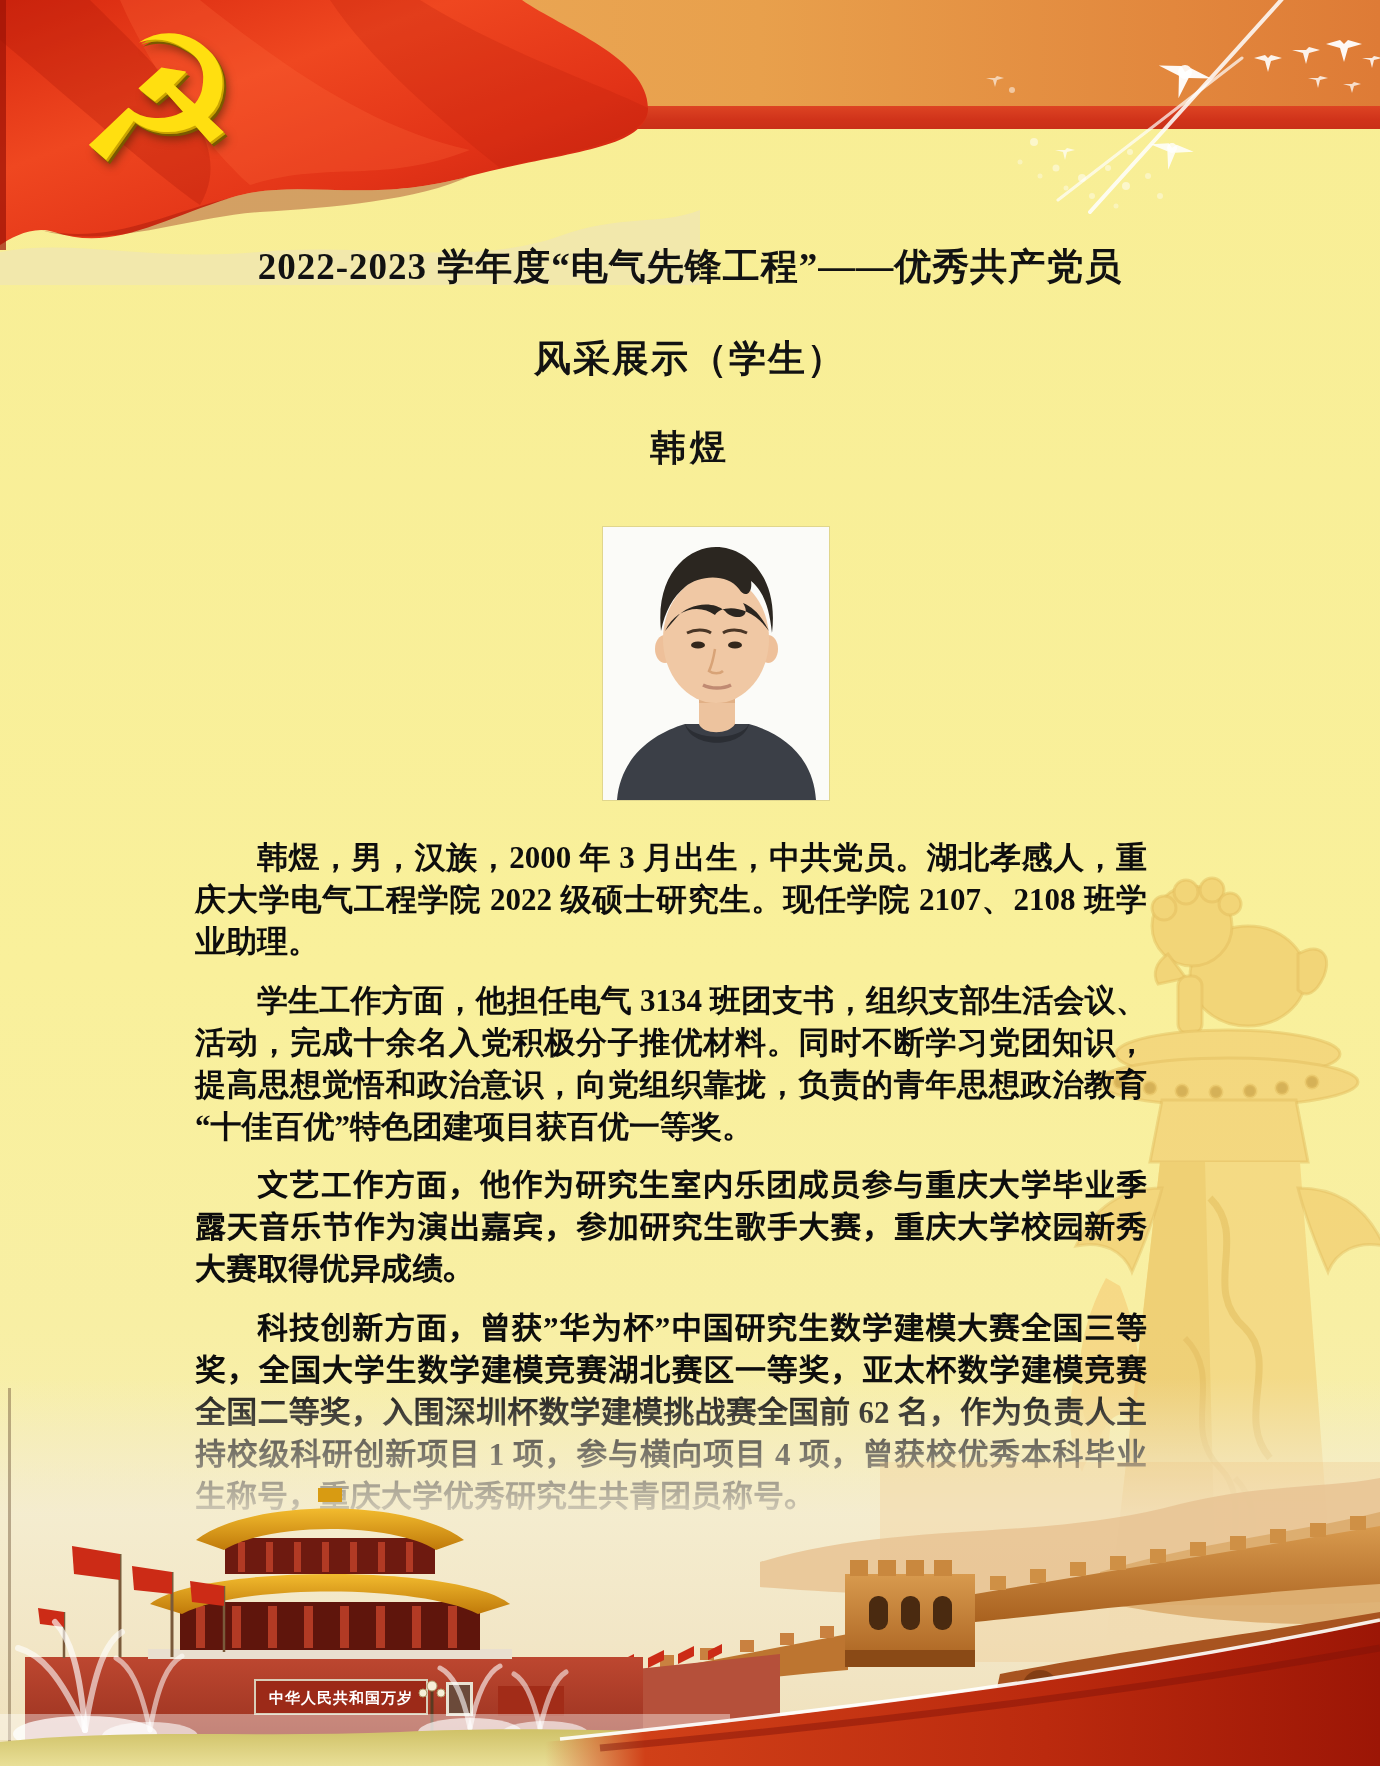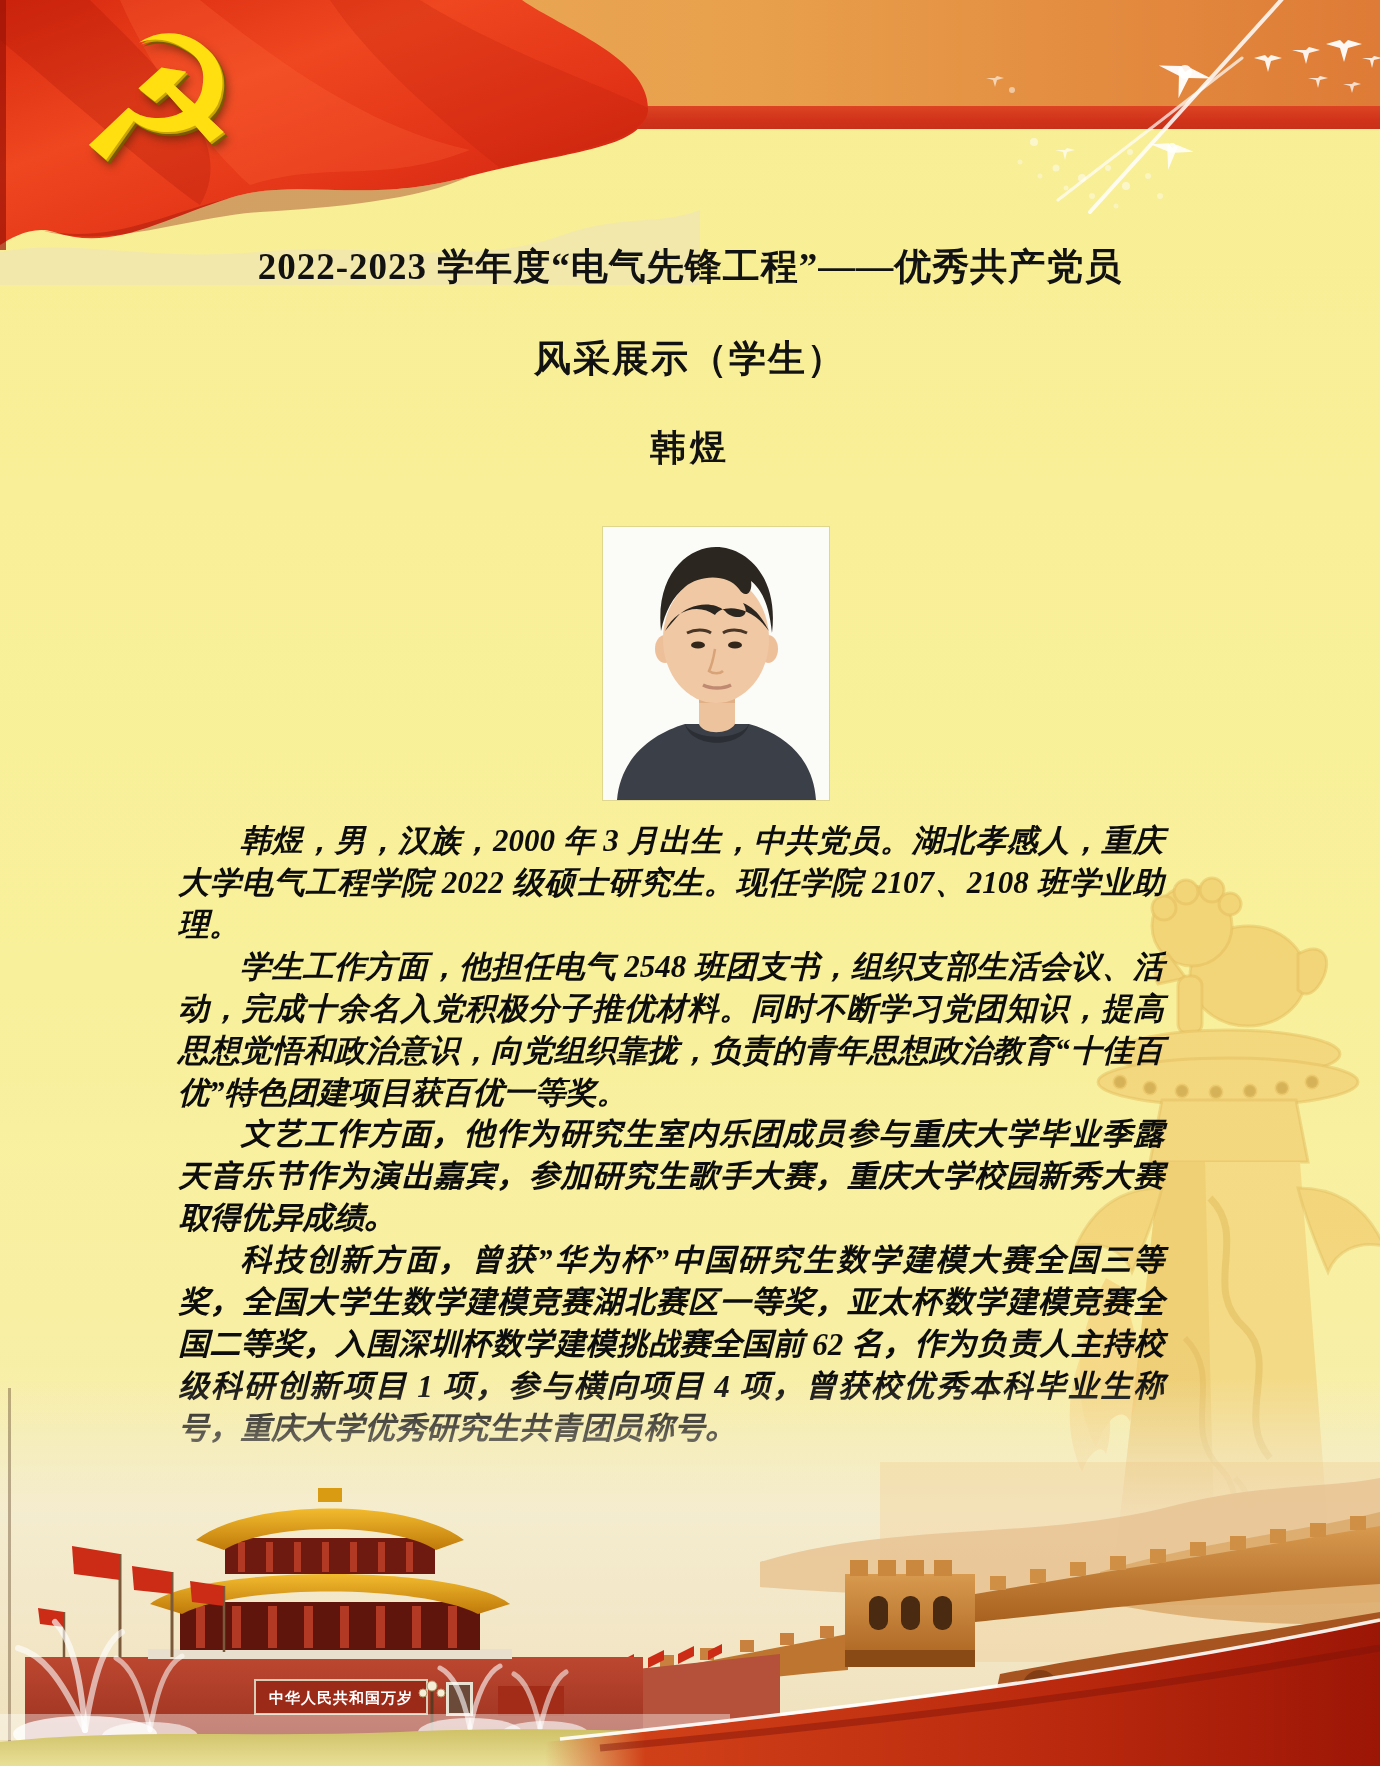--- a/index.html
+++ b/index.html
@@ -26,21 +26,21 @@
   .title1{top:242px;font-size:37px;letter-spacing:1px;text-align:center;}
   .title2{top:334px;font-size:37px;letter-spacing:2px;}
   .stu-name{top:424px;font-size:36px;letter-spacing:4px;}
   
   .photo{position:absolute;left:603px;top:527px;width:226px;height:273px;background:#fcfcfa;
     box-shadow:0 0 0 1px rgba(180,170,120,.35);}
   .photo svg{display:block;width:100%;height:100%;}
   
   .body-text{position:absolute;left:178px;top:820px;width:986px;
     font-size:31px;line-height:42px;font-weight:bold;color:#0d0d0d;text-align:justify;}
-  .body-text p{margin:0;text-indent:2em;font-style:italic;}
+  .body-text p{margin:17px;text-indent:2em;}
   
   .huabiao{position:absolute;left:1010px;top:858px;width:370px;height:908px;opacity:.55;}
   
   .bottom-sky{position:absolute;left:0;top:1378px;width:1380px;height:388px;
     background:linear-gradient(180deg,rgba(246,238,170,0) 0%,rgba(244,236,212,.85) 35%,#f2e6c6 68%,#efe0ba 100%);}
   .bottom{position:absolute;left:0;top:1462px;width:1380px;height:304px;}
   .edge-line{position:absolute;left:8px;top:1388px;width:3px;height:378px;background:rgba(110,85,55,.45);}
   .gate-banner-text{font-family:"Liberation Sans","DejaVu Sans",sans-serif;font-size:15px;font-weight:bold;
     fill:#fff;letter-spacing:1px;}
 </style>
@@ -171,21 +171,21 @@
       <path d="M120,106 C126,102 136,102 144,106" stroke="#4a3626" stroke-width="3" fill="none"></path>
       <ellipse cx="95" cy="118" rx="7" ry="3.6" fill="#33271c"></ellipse>
       <ellipse cx="132" cy="118" rx="7" ry="3.6" fill="#33271c"></ellipse>
       <path d="M112,122 C110,134 108,140 106,144 C110,147 117,147 120,144" stroke="#d8a377" stroke-width="2.5" fill="none"></path>
       <path d="M100,158 C108,162 120,162 128,158" stroke="#c08a72" stroke-width="3.5" fill="none"></path>
     </svg>
   </div>
 
   <div class="body-text" lang="zh-CN">
     <p>韩煜，男，汉族，2000 年 3 月出生，中共党员。湖北孝感人，重庆大学电气工程学院 2022 级硕士研究生。现任学院 2107、2108 班学业助理。</p>
-    <p>学生工作方面，他担任电气 2548 班团支书，组织支部生活会议、活动，完成十余名入党积极分子推优材料。同时不断学习党团知识，提高思想觉悟和政治意识，向党组织靠拢，负责的青年思想政治教育“十佳百优”特色团建项目获百优一等奖。</p>
+    <p>学生工作方面，他担任电气 3134 班团支书，组织支部生活会议、活动，完成十余名入党积极分子推优材料。同时不断学习党团知识，提高思想觉悟和政治意识，向党组织靠拢，负责的青年思想政治教育“十佳百优”特色团建项目获百优一等奖。</p>
     <p>文艺工作方面，他作为研究生室内乐团成员参与重庆大学毕业季露天音乐节作为演出嘉宾，参加研究生歌手大赛，重庆大学校园新秀大赛取得优异成绩。</p>
     <p>科技创新方面，曾获”华为杯”中国研究生数学建模大赛全国三等奖，全国大学生数学建模竞赛湖北赛区一等奖，亚太杯数学建模竞赛全国二等奖，入围深圳杯数学建模挑战赛全国前 62 名，作为负责人主持校级科研创新项目 1 项，参与横向项目 4 项，曾获校优秀本科毕业生称号，重庆大学优秀研究生共青团员称号。</p>
   </div>
 
   <div class="bottom-sky"></div>
   <div class="edge-line"></div>
 
   <svg class="bottom" viewBox="0 0 1380 304">
     <defs>
       <linearGradient id="roofGrad" x1="0" y1="0" x2="0" y2="1">

